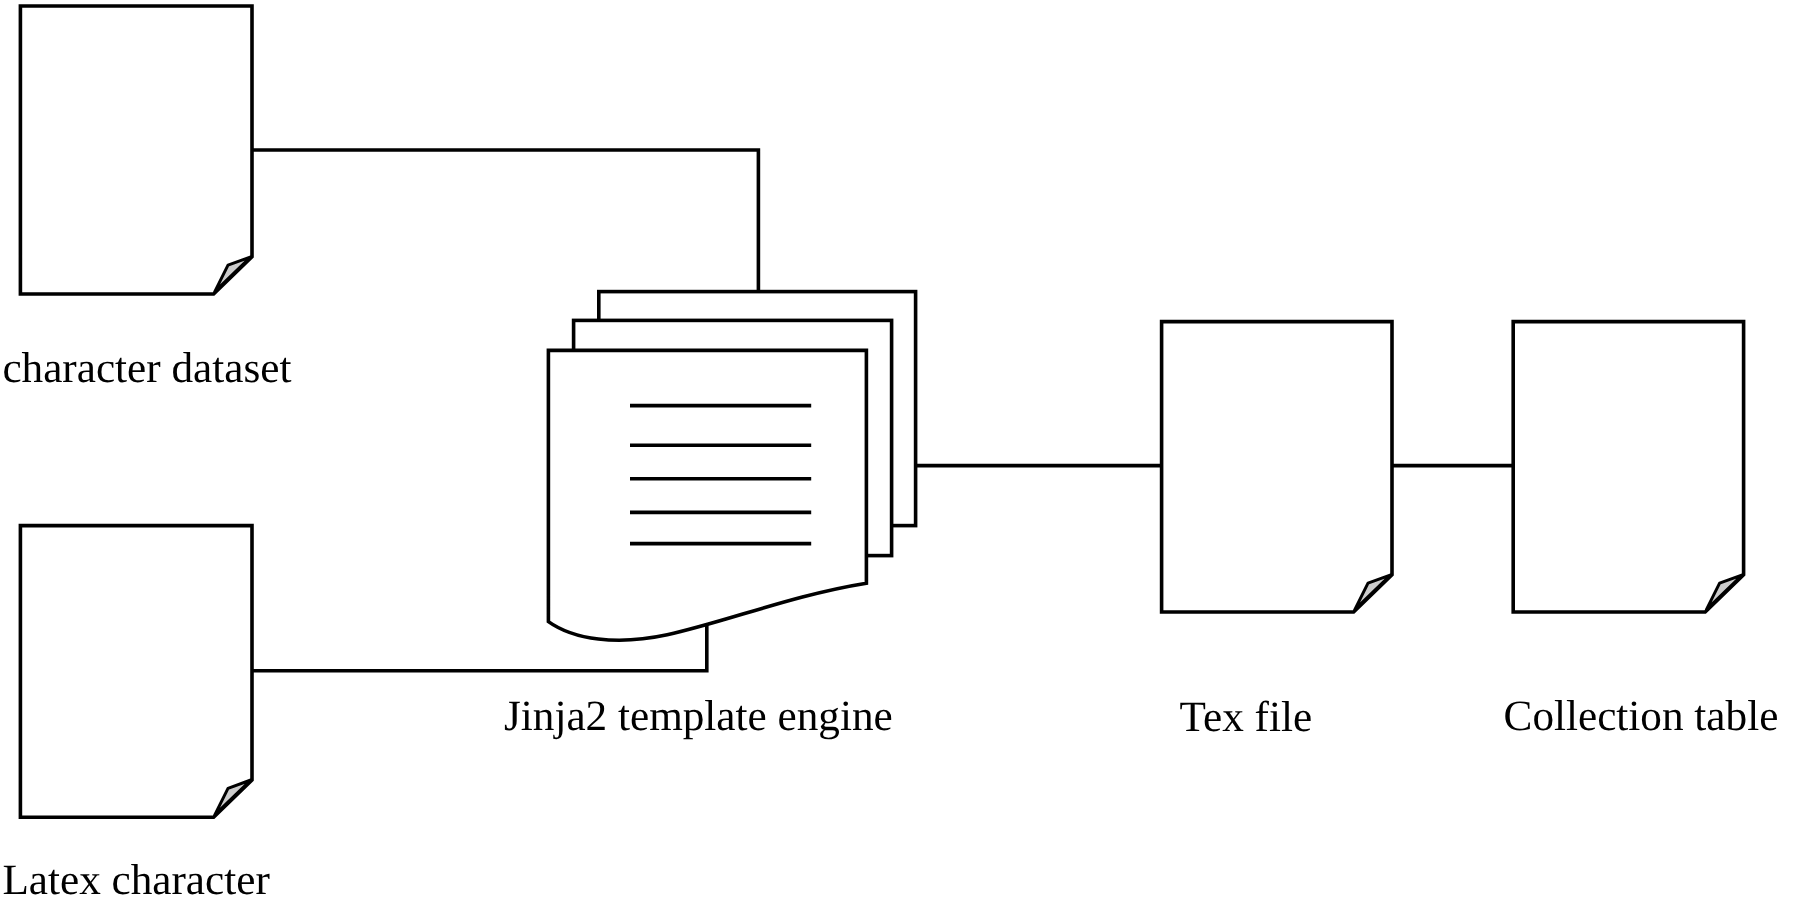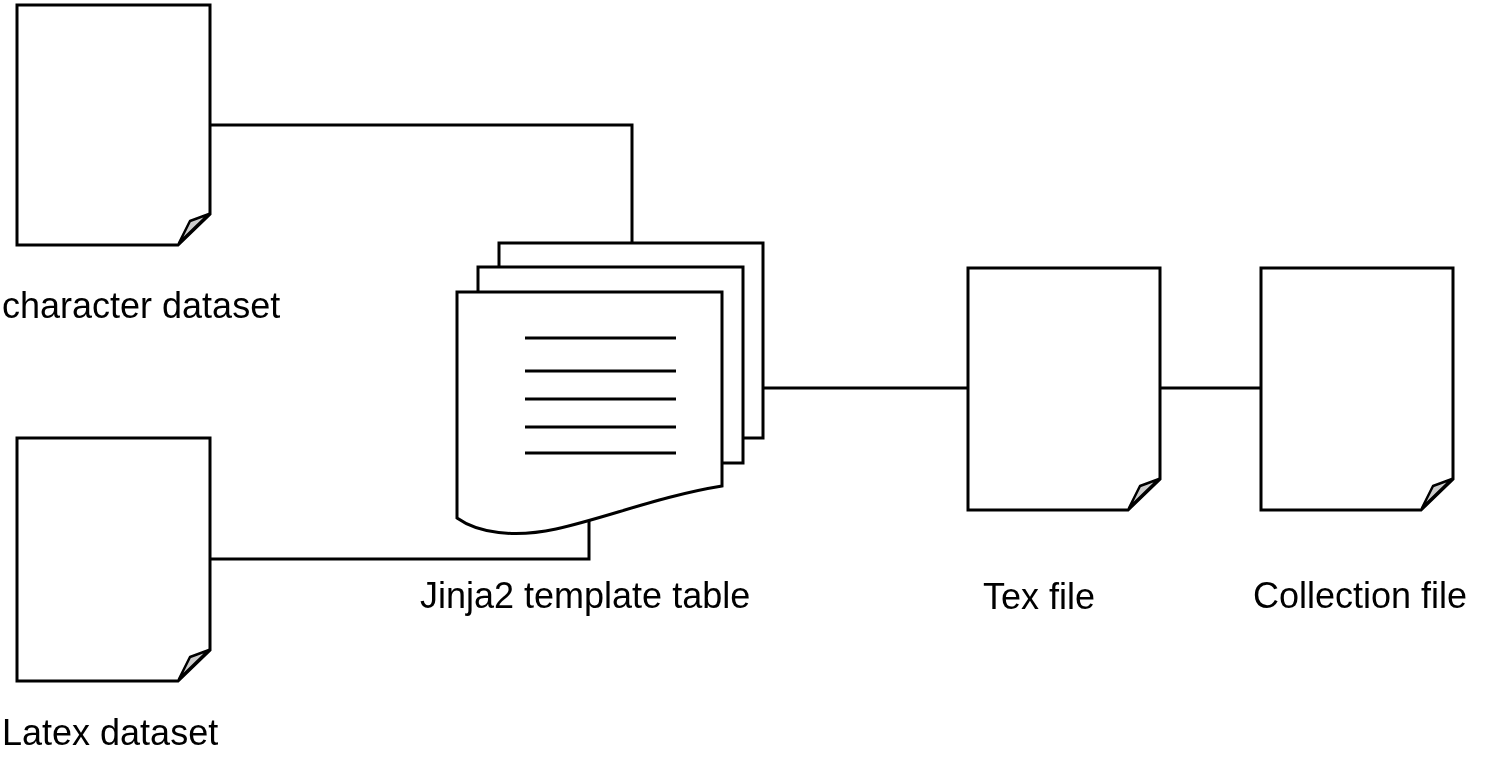--- a/index.html
+++ b/index.html
@@ -6,21 +6,21 @@
     margin: 0;
     padding: 0;
     background: #ffffff;
   }
   .canvas {
     position: relative;
     width: 1500px;
     height: 758px;
     background: #ffffff;
     overflow: hidden;
-    font-family: Liberation Sans, sans-serif;
+    font-family: Liberation Serif, serif;
   }
   .canvas svg {
     position: absolute;
     left: 0;
     top: 0;
   }
   .connector {
     fill: none;
     stroke: #000000;
     stroke-width: 3;
@@ -91,21 +91,21 @@
 
     <g>
       <path class="page" d="M1261,268 H1453 V479 L1421,510 H1261 Z" style="stroke: rgb(0, 0, 0); fill: rgb(255, 255, 255);"></path>
       <path class="fold" d="M1422,508 L1433,486 L1452,479 Z" style="stroke: rgb(0, 0, 0); fill: rgb(204, 204, 204);"></path>
     </g>
 
   </svg>
 
   <div class="label" style="left:2px; top:288px;">character dataset</div>
 
-  <div class="label" style="left:2px; top:715px;">Latex dataset</div>
+  <div class="label" style="left:2px; top:715px;">Latex character</div>
 
-  <div class="label" style="left:420px; top:578px;">Jinja2 template table</div>
+  <div class="label" style="left:420px; top:578px;">Jinja2 template engine</div>
 
   <div class="label" style="left:983px; top:579px;text-align:right;">Tex file</div>
 
-  <div class="label" style="left:1253px; top:578px;">Collection file</div>
+  <div class="label" style="left:1253px; top:578px;">Collection table</div>
 
 </div>
 
 </body></html>

